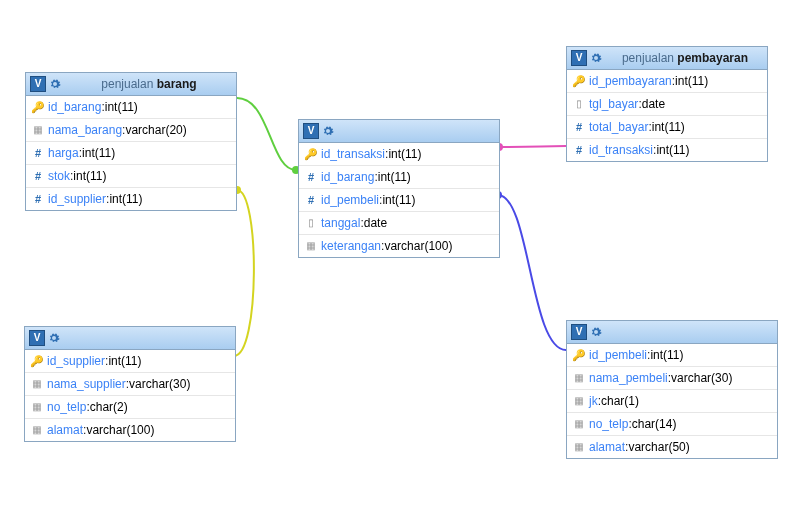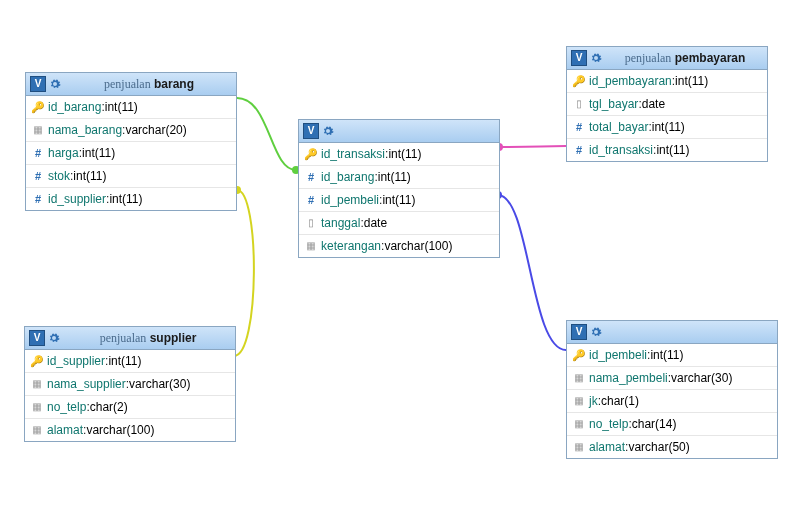--- a/index.html
+++ b/index.html
@@ -63,21 +63,21 @@
     justify-content: center;
     color: #2f6fb3;
     margin-right: 4px;
   }
   .tbl-title {
     flex: 1;
     text-align: center;
     color: #2a2a2a;
     white-space: nowrap;
   }
-  .tbl-title .dbname { color: #4a6b8c; font-weight: normal; font-family: Liberation Serif, serif;}
+  .tbl-title .dbname { color: #4a6b8c; font-weight: normal;}
   .tbl-title .tblname { font-weight: bold; color: #1a1a1a; }
   .cols {
     display: flex;
     flex-direction: column;
   }
   .col {
     display: flex;
     align-items: center;
     padding: 4px 6px;
     border-bottom: 1px solid #e6e6e6;
@@ -91,21 +91,21 @@
     align-items: center;
     justify-content: center;
     margin-right: 4px;
     font-size: 11px;
     line-height: 1;
   }
   .colicon.key { color: #d4a512; }
   .colicon.text { color: #999; font-size:10px;}
   .colicon.num { color: #2f6fb3; font-weight: bold; font-size:11px;}
   .colicon.date { color: #888; font-size: 10px;}
-  .colname { color: #0f766e; text-align: center; }
+  .colname { color: #3b82f6; text-align: center; }
   .coltype { color: #000000; }
 </style>
 </head>
 <body>
 <div class="canvas">
 
 <svg class="links">
 
   <path d="M 237 98 C 270 98, 270 170, 296 170" stroke="#5fcf3f" stroke-width="2" fill="none"></path>
   <circle cx="296" cy="170" r="4" fill="#5fcf3f"></circle>
@@ -252,24 +252,20 @@
 </div>
 
 <div class="tbl" style="left:24px; top:326px; width:210px;">
   <div class="tbl-header">
     <span class="vicon">V</span>
     <span class="gearicon">
       <svg width="12" height="12" viewBox="0 0 24 24" fill="#2f6fb3">
             <path d="M12 8a4 4 0 100 8 4 4 0 000-8zm9 4l2 1-1 3-2-.5a8 8 0 01-1.5 1.5l.5 2-3 1-1-2a8 8 0 01-2 0l-1 2-3-1 .5-2A8 8 0 017 16.5L5 17l-1-3 2-1a8 8 0 010-2l-2-1 1-3 2 .5A8 8 0 018.5 6L8 4l3-1 1 2a8 8 0 012 0l1-2 3 1-.5 2A8 8 0 0119 7.5l2-.5 1 3-2 1a8 8 0 010 2z"></path>
           </svg>
     </span>
-    <span class="tbl-title">
-      <span class="dbname">penjualan</span>
-      <span class="tblname">supplier</span>
-    </span>
   </div>
   <div class="cols">
     <div class="col">
           <span class="colicon key">🔑</span>
           <span class="colname">id_supplier</span>
           <span> : </span>
           <span class="coltype">int(11)</span>
         </div>
     <div class="col">
           <span class="colicon text">▦</span>

